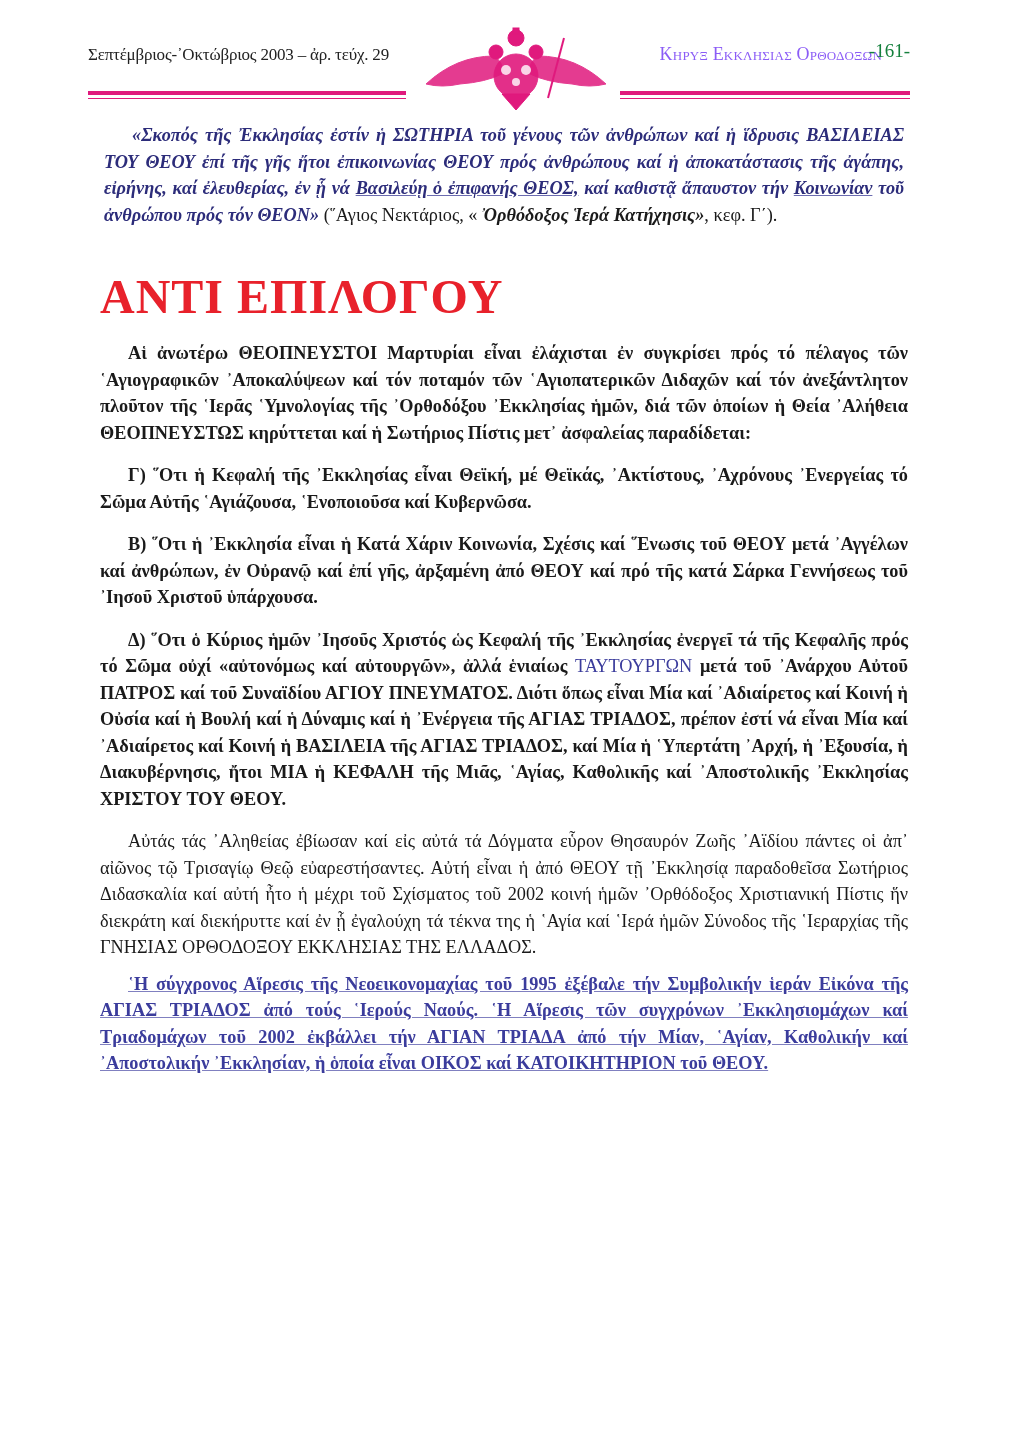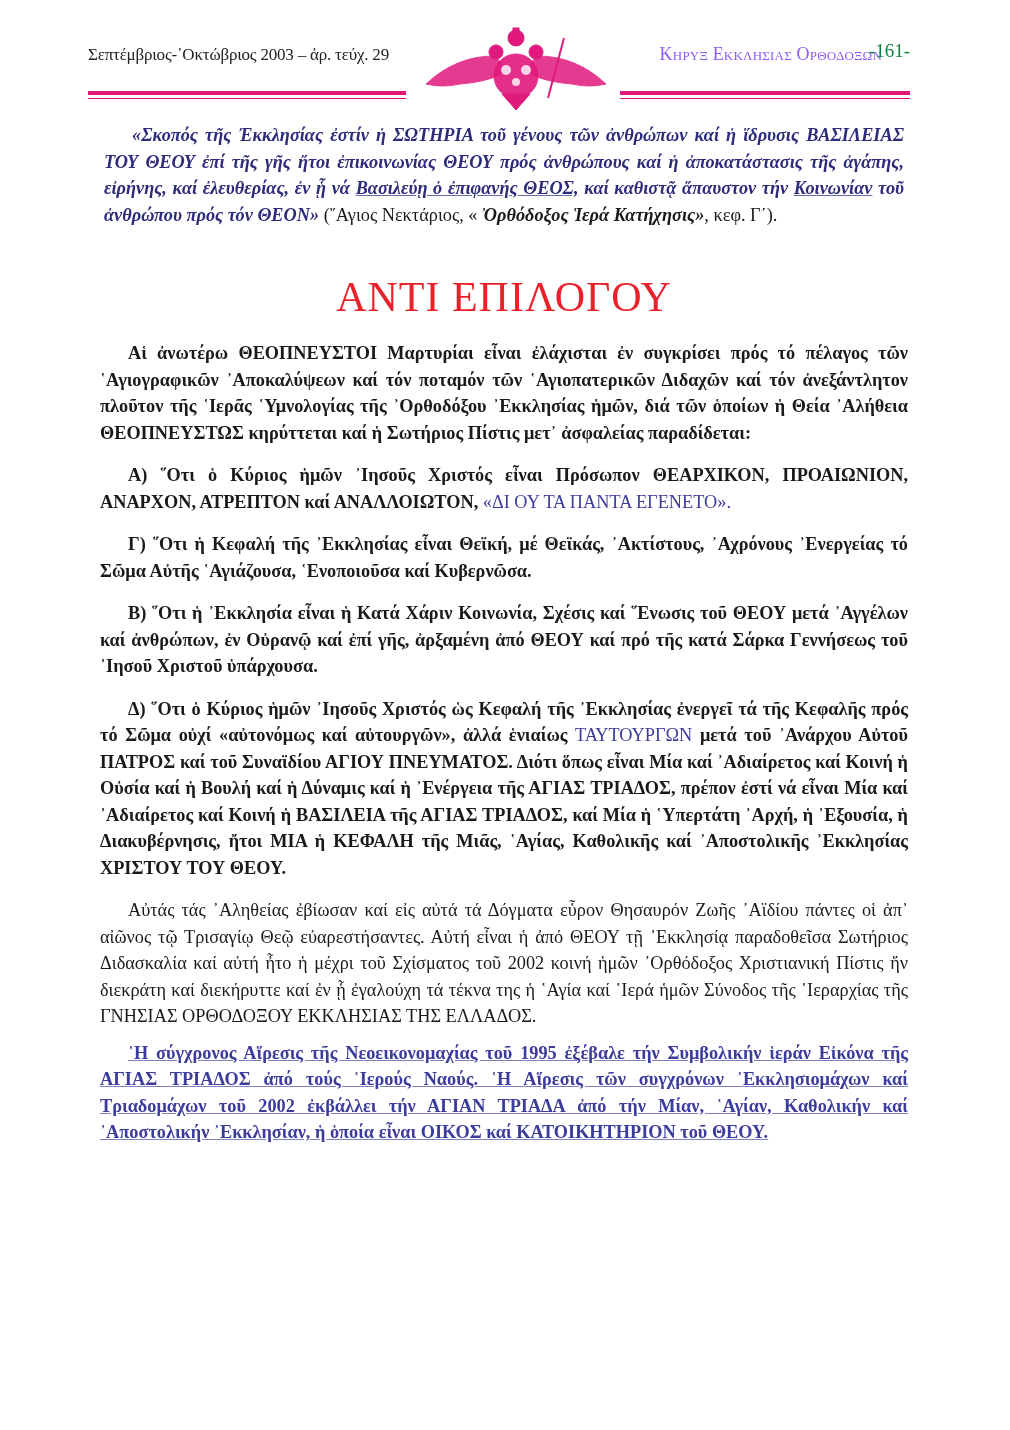--- a/index.html
+++ b/index.html
@@ -31,21 +31,21 @@
       font-size: 18.3px; line-height: 26.5px; text-align: justify;
     }
     .quote {
       font-style: italic; font-weight: bold; color: #2c2c7a; text-indent: 28px;
       margin: 4px;
     }
     .quote .u { text-decoration: underline; text-decoration-color: #6b6bb0; }
     .quote-ref { font-style: normal; font-weight: normal; color: #1a1a1a; }
     .quote-ref b { font-style: italic; }
     .title {
-      text-align: center; color: #e8212b; font-size: 42px; font-weight: normal;
+      color: #e8212b; font-size: 48px; font-weight: bold;
       letter-spacing: 1px; margin: 46px 0 20px 0; line-height: 46px;
     }
     p.para { margin: 16px 0 10px 0; text-indent: 28px; font-weight: bold; }
     p.para.normal { font-weight: normal; }
     .blue { color: #3b3c9c; font-weight: normal; }
     p.blue-para {
       color: #3b3c9c; margin: 0 0 10px 0; text-indent: 28px; font-weight: bold;
       text-decoration: underline; text-decoration-color: #8080c0;
     }
     .b { font-weight: normal; }
@@ -83,23 +83,20 @@
 
 <div class="content">
   <p class="quote">
     <span>«Σκοπός τῆς Ἐκκλησίας ἐστίν ἡ ΣΩΤΗΡΙΑ τοῦ γένους τῶν ἀνθρώπων καί ἡ ἵδρυσις ΒΑΣΙΛΕΙΑΣ ΤΟΥ ΘΕΟΥ ἐπί τῆς γῆς ἤτοι ἐπικοινωνίας ΘΕΟΥ πρός ἀνθρώπους καί ἡ ἀποκατάστασις τῆς ἀγάπης, εἰρήνης, καί ἐλευθερίας, ἐν ᾗ νά </span><span class="u">Βασιλεύῃ ὁ ἐπιφανής ΘΕΟΣ,</span><span> καί καθιστᾷ ἄπαυστον τήν </span><span class="u">Κοινωνίαν</span><span> τοῦ ἀνθρώπου πρός τόν ΘΕΟΝ»</span><span class="quote-ref"><span> (῞Αγιος Νεκτάριος, « </span><b>Ὀρθόδοξος Ἱερά Κατήχησις»</b><span>, κεφ. Γ΄).</span></span>
   </p>
 
   <div class="title">ΑΝΤΙ ΕΠΙΛΟΓΟΥ</div>
 
   <p class="para">Αἱ ἀνωτέρω ΘΕΟΠΝΕΥΣΤΟΙ Μαρτυρίαι εἶναι ἐλάχισται ἐν συγκρίσει πρός τό πέλαγος τῶν ῾Αγιογραφικῶν ᾿Αποκαλύψεων καί τόν ποταμόν τῶν ῾Αγιοπατερικῶν Διδαχῶν καί τόν ἀνεξάντλητον πλοῦτον τῆς ῾Ιερᾶς ῾Υμνολογίας τῆς ᾿Ορθοδόξου ᾿Εκκλησίας ἡμῶν, διά τῶν ὁποίων ἡ Θεία ᾿Αλήθεια ΘΕΟΠΝΕΥΣΤΩΣ κηρύττεται καί ἡ Σωτήριος Πίστις μετ᾿ ἀσφαλείας παραδίδεται:</p>
 
-  <p class="para">
-    <span>Α) ῞Οτι ὁ Κύριος ἡμῶν ᾿Ιησοῦς Χριστός εἶναι Πρόσωπον ΘΕΑΡΧΙΚΟΝ, ΠΡΟΑΙΩΝΙΟΝ, ΑΝΑΡΧΟΝ, ΑΤΡΕΠΤΟΝ καί ΑΝΑΛΛΟΙΩΤΟΝ, </span><span class="blue">«ΔΙ ΟΥ ΤΑ ΠΑΝΤΑ ΕΓΕΝΕΤΟ».</span>
-  </p>
 
   <p class="para">Γ) ῞Οτι ἡ Κεφαλή τῆς ᾿Εκκλησίας εἶναι Θεϊκή, μέ Θεϊκάς, ᾿Ακτίστους, ᾿Αχρόνους ᾿Ενεργείας τό Σῶμα Αὐτῆς ῾Αγιάζουσα, ῾Ενοποιοῦσα καί Κυβερνῶσα.</p>
 
   <p class="para">Β) ῞Οτι ἡ ᾿Εκκλησία εἶναι ἡ Κατά Χάριν Κοινωνία, Σχέσις καί ῞Ενωσις τοῦ ΘΕΟΥ μετά ᾿Αγγέλων καί ἀνθρώπων, ἐν Οὐρανῷ καί ἐπί γῆς, ἀρξαμένη ἀπό ΘΕΟΥ καί πρό τῆς κατά Σάρκα Γεννήσεως τοῦ ᾿Ιησοῦ Χριστοῦ ὑπάρχουσα.</p>
 
   <p class="para">
     <span>Δ) ῞Οτι ὁ Κύριος ἡμῶν ᾿Ιησοῦς Χριστός ὡς Κεφαλή τῆς ᾿Εκκλησίας ἐνεργεῖ τά τῆς Κεφαλῆς πρός τό Σῶμα οὐχί «αὐτονόμως καί αὐτουργῶν», ἀλλά ἑνιαίως </span><span class="blue">ΤΑΥΤΟΥΡΓΩΝ</span><span> μετά τοῦ ᾿Ανάρχου Αὐτοῦ ΠΑΤΡΟΣ καί τοῦ Συναϊδίου ΑΓΙΟΥ ΠΝΕΥΜΑΤΟΣ. Διότι ὅπως εἶναι Μία καί ᾿Αδιαίρετος καί Κοινή ἡ Οὐσία καί ἡ Βουλή καί ἡ Δύναμις καί ἡ ᾿Ενέργεια τῆς ΑΓΙΑΣ ΤΡΙΑΔΟΣ, πρέπον ἐστί νά εἶναι Μία καί ᾿Αδιαίρετος καί Κοινή ἡ ΒΑΣΙΛΕΙΑ τῆς ΑΓΙΑΣ ΤΡΙΑΔΟΣ, καί Μία ἡ ῾Υπερτάτη ᾿Αρχή, ἡ ᾿Εξουσία, ἡ Διακυβέρνησις, ἤτοι ΜΙΑ ἡ ΚΕΦΑΛΗ τῆς Μιᾶς, ῾Αγίας, Καθολικῆς καί ᾿Αποστολικῆς ᾿Εκκλησίας ΧΡΙΣΤΟΥ ΤΟΥ ΘΕΟΥ.</span>
   </p>
 
   <p class="para normal">

